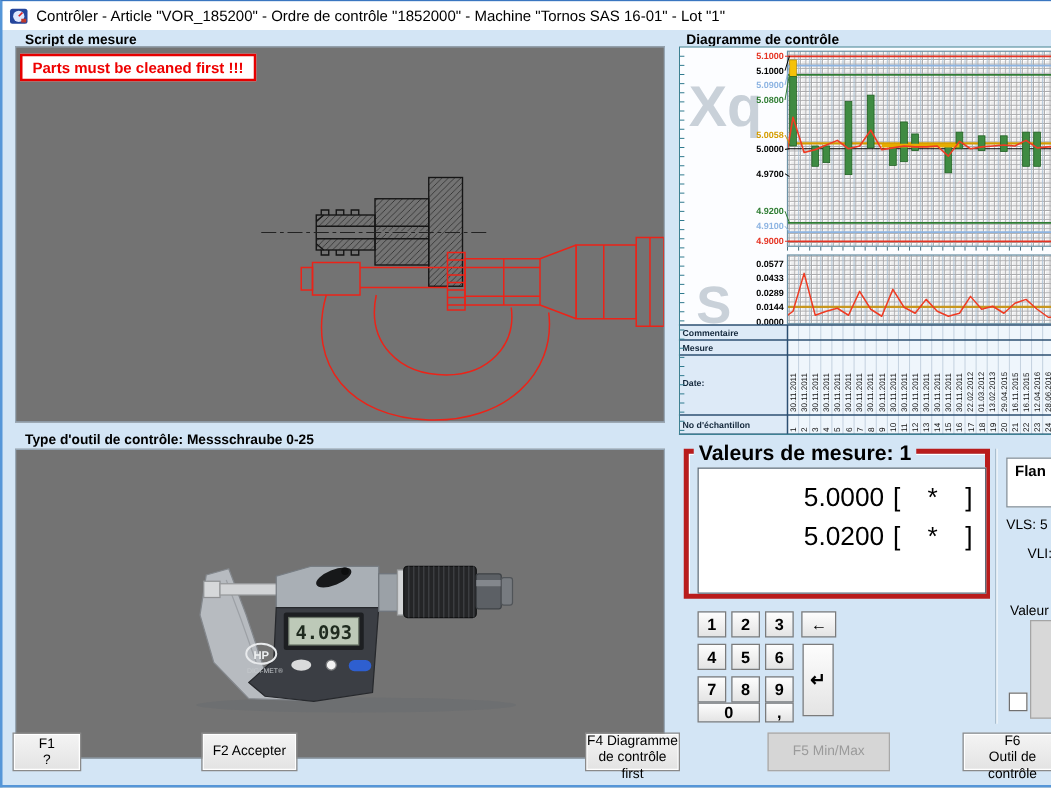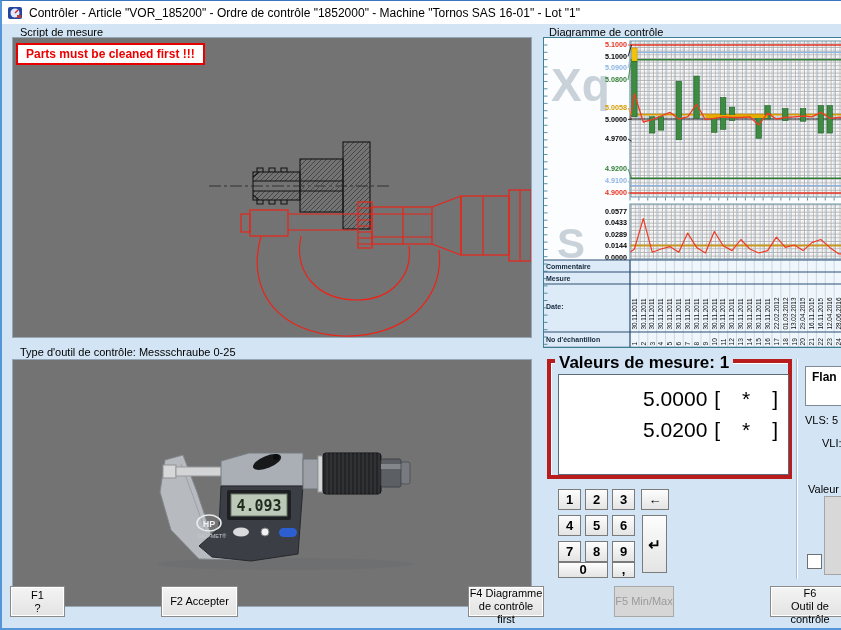--- a/index.html
+++ b/index.html
@@ -5,21 +5,21 @@
   html,body{margin:0;padding:0;background:#9db6c9;}
   #win{
     position:relative;width:841px;height:630px;overflow:hidden;
     background:#d3e5f5;box-sizing:border-box;
     border-left:2px solid #5596d8;border-bottom:2px solid #5596d8;border-top:1px solid #3a76c0;
     font-family:"Liberation Sans", sans-serif;color:#000;
   }
   #titlebar{position:absolute;left:0;top:0;width:100%;height:23px;background:#ffffff;display:flex;align-items:center;}
   #titlebar svg{margin-left:5px;}
   #title-text{margin-left:6px;font-size:12px;white-space:nowrap;}
-  .lbl{position:absolute;font-size:11px;color:#000;white-space:nowrap;}
+  .lbl{position:absolute;font-size:11px;color:#000;white-space:nowrap;font-weight:bold;}
   .panel{position:absolute;background:#737373;border:1px solid #96a6b4;box-sizing:border-box;}
   #script-panel{left:10px;top:36px;width:520px;height:301px;}
   #tool-panel{left:10px;top:358px;width:520px;height:248px;}
   #warning{position:absolute;left:3px;top:5px;border:2px solid #e60000;color:#ee0000;
     font-weight:bold;font-size:12px;padding:2px 8px;background:#fff;}
   #chart-svg{position:absolute;left:541px;top:36px;background:#fcfdff;}
   svg{font-family:"Liberation Sans", sans-serif;}
   
   #measure-group{position:absolute;left:545px;top:358px;width:245px;height:120px;
     border:4px solid #b91c1c;box-shadow:inset 1px 1px 0 #ffffff;box-sizing:border-box;}
@@ -435,16 +435,16 @@
   <div id="flan-box">Flan</div>
   <div class="side-lbl" style="left:803px;top:413px;">VLS: 5</div>
   <div class="side-lbl" style="left:820px;top:436px;">VLI: 4.</div>
   <div class="side-lbl" style="left:806px;top:482px;">Valeur</div>
   <div id="side-gray"></div>
   <span id="valeur-check"></span>
 
   <button class="fkey" style="left:8px;width:55px;"><span>F1</span><br><span>?</span></button>
   <button class="fkey" style="left:159px;width:77px;"><span>F2 Accepter</span></button>
   <button class="fkey" style="left:466px;width:76px;"><span>F4 Diagramme</span><br><span>de contrôle first</span></button>
-  <button class="fkey disabled" style="left:612px;width:60px;"><span>F5 Min/Max</span></button>
+  <button class="fkey disabled" style="left:612px;width:98px;"><span>F5 Min/Max</span></button>
   <button class="fkey" style="left:768px;width:80px;"><span>F6</span><br><span>Outil de contrôle</span></button>
 
 </div>
 
 </body></html>

